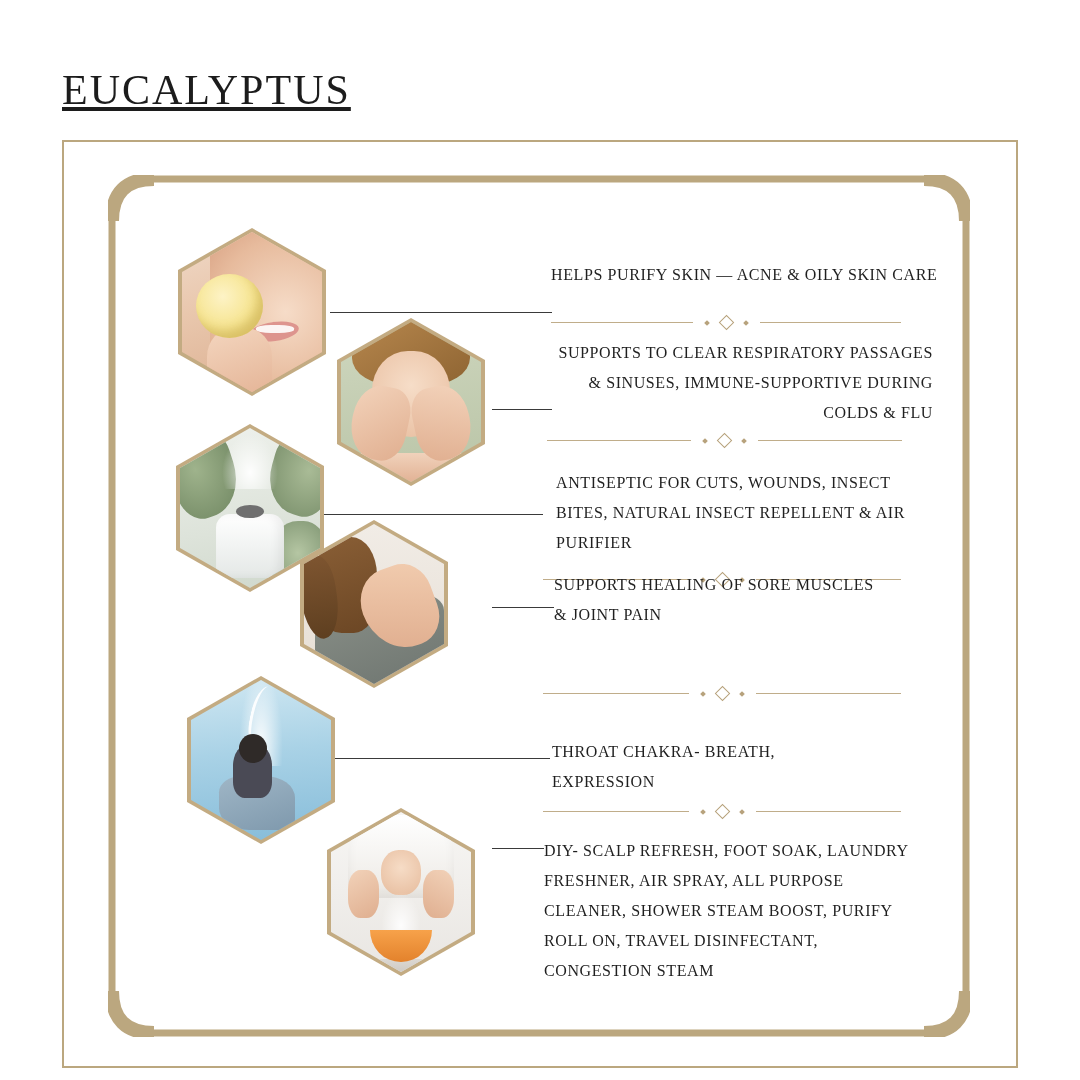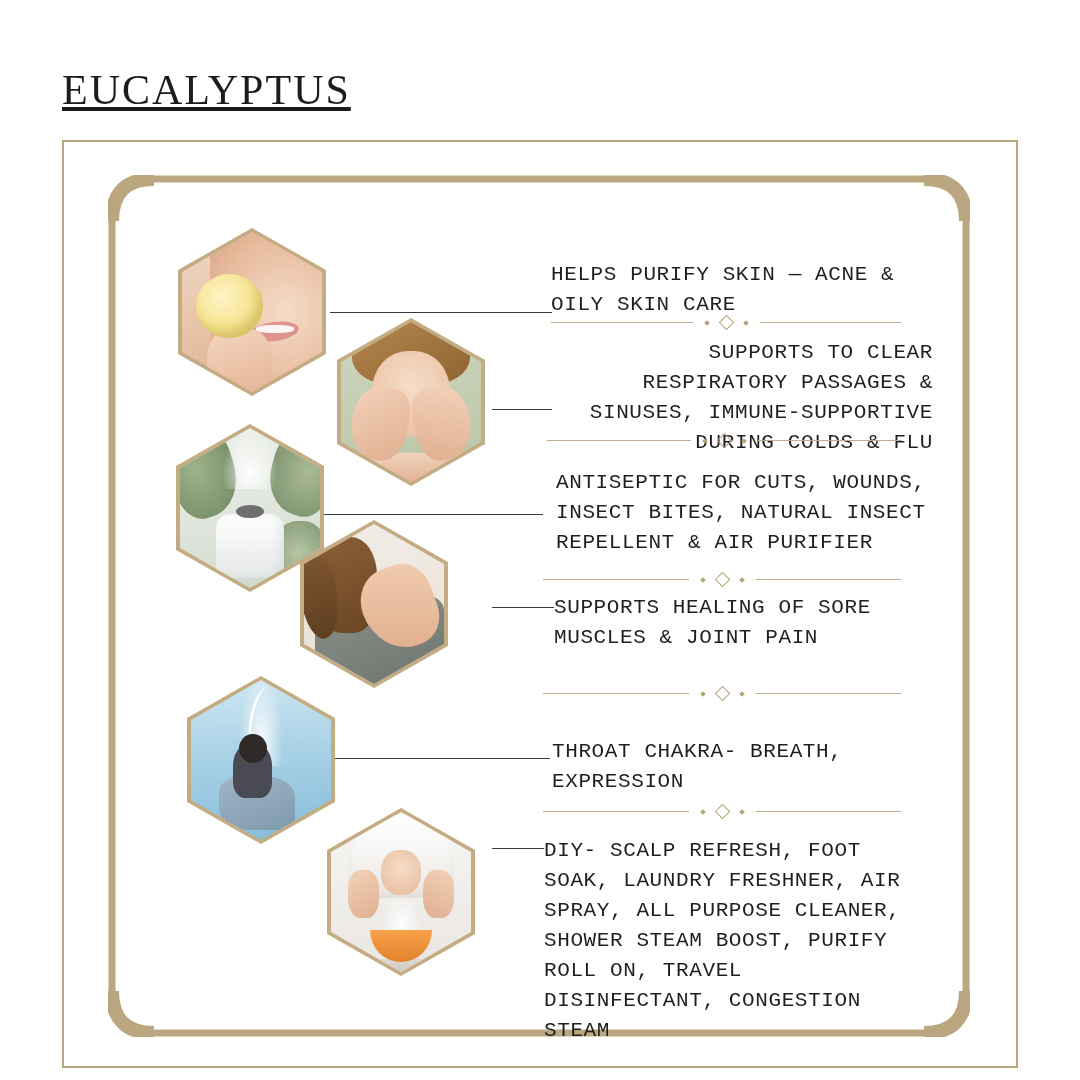--- a/index.html
+++ b/index.html
@@ -168,22 +168,22 @@
   
   .connector {
     position:absolute;
     height:1px;
     background:#3a3a3a;
   }
 
   
   .txt {
     position:absolute;
-    font-family: Liberation Mono, monospace;
-    font-size: 21px;
+    font-family: Liberation Serif, serif;
+    font-size: 16px;
     letter-spacing: 0.6px;
     line-height: 30px;
     color:#1f1f1f;
   }
 
   
   .divider {
     position:absolute;
     display:flex;
     align-items:center;
@@ -330,21 +330,21 @@
   <div class="txt" style="left:556px; top:468px; width:372px;">ANTISEPTIC FOR CUTS, WOUNDS, INSECT BITES, NATURAL INSECT REPELLENT &amp; AIR PURIFIER</div>
 
   <div class="divider" style="left:543px; top:574px; width:358px;">
     <div class="line"></div>
     <div class="dot"></div>
     <div class="dia"></div>
     <div class="dot"></div>
     <div class="line"></div>
   </div>
 
-  <div class="txt" style="left:554px; top:593px; width:330px;">SUPPORTS HEALING OF SORE MUSCLES &amp; JOINT PAIN</div>
+  <div class="txt" style="left:554px; top:570px; width:330px;">SUPPORTS HEALING OF SORE MUSCLES &amp; JOINT PAIN</div>
 
   <div class="divider" style="left:543px; top:688px; width:358px;">
     <div class="line"></div>
     <div class="dot"></div>
     <div class="dia"></div>
     <div class="dot"></div>
     <div class="line"></div>
   </div>
 
   <div class="txt" style="left:552px; top:737px; width:330px;">THROAT CHAKRA- BREATH, EXPRESSION</div>

